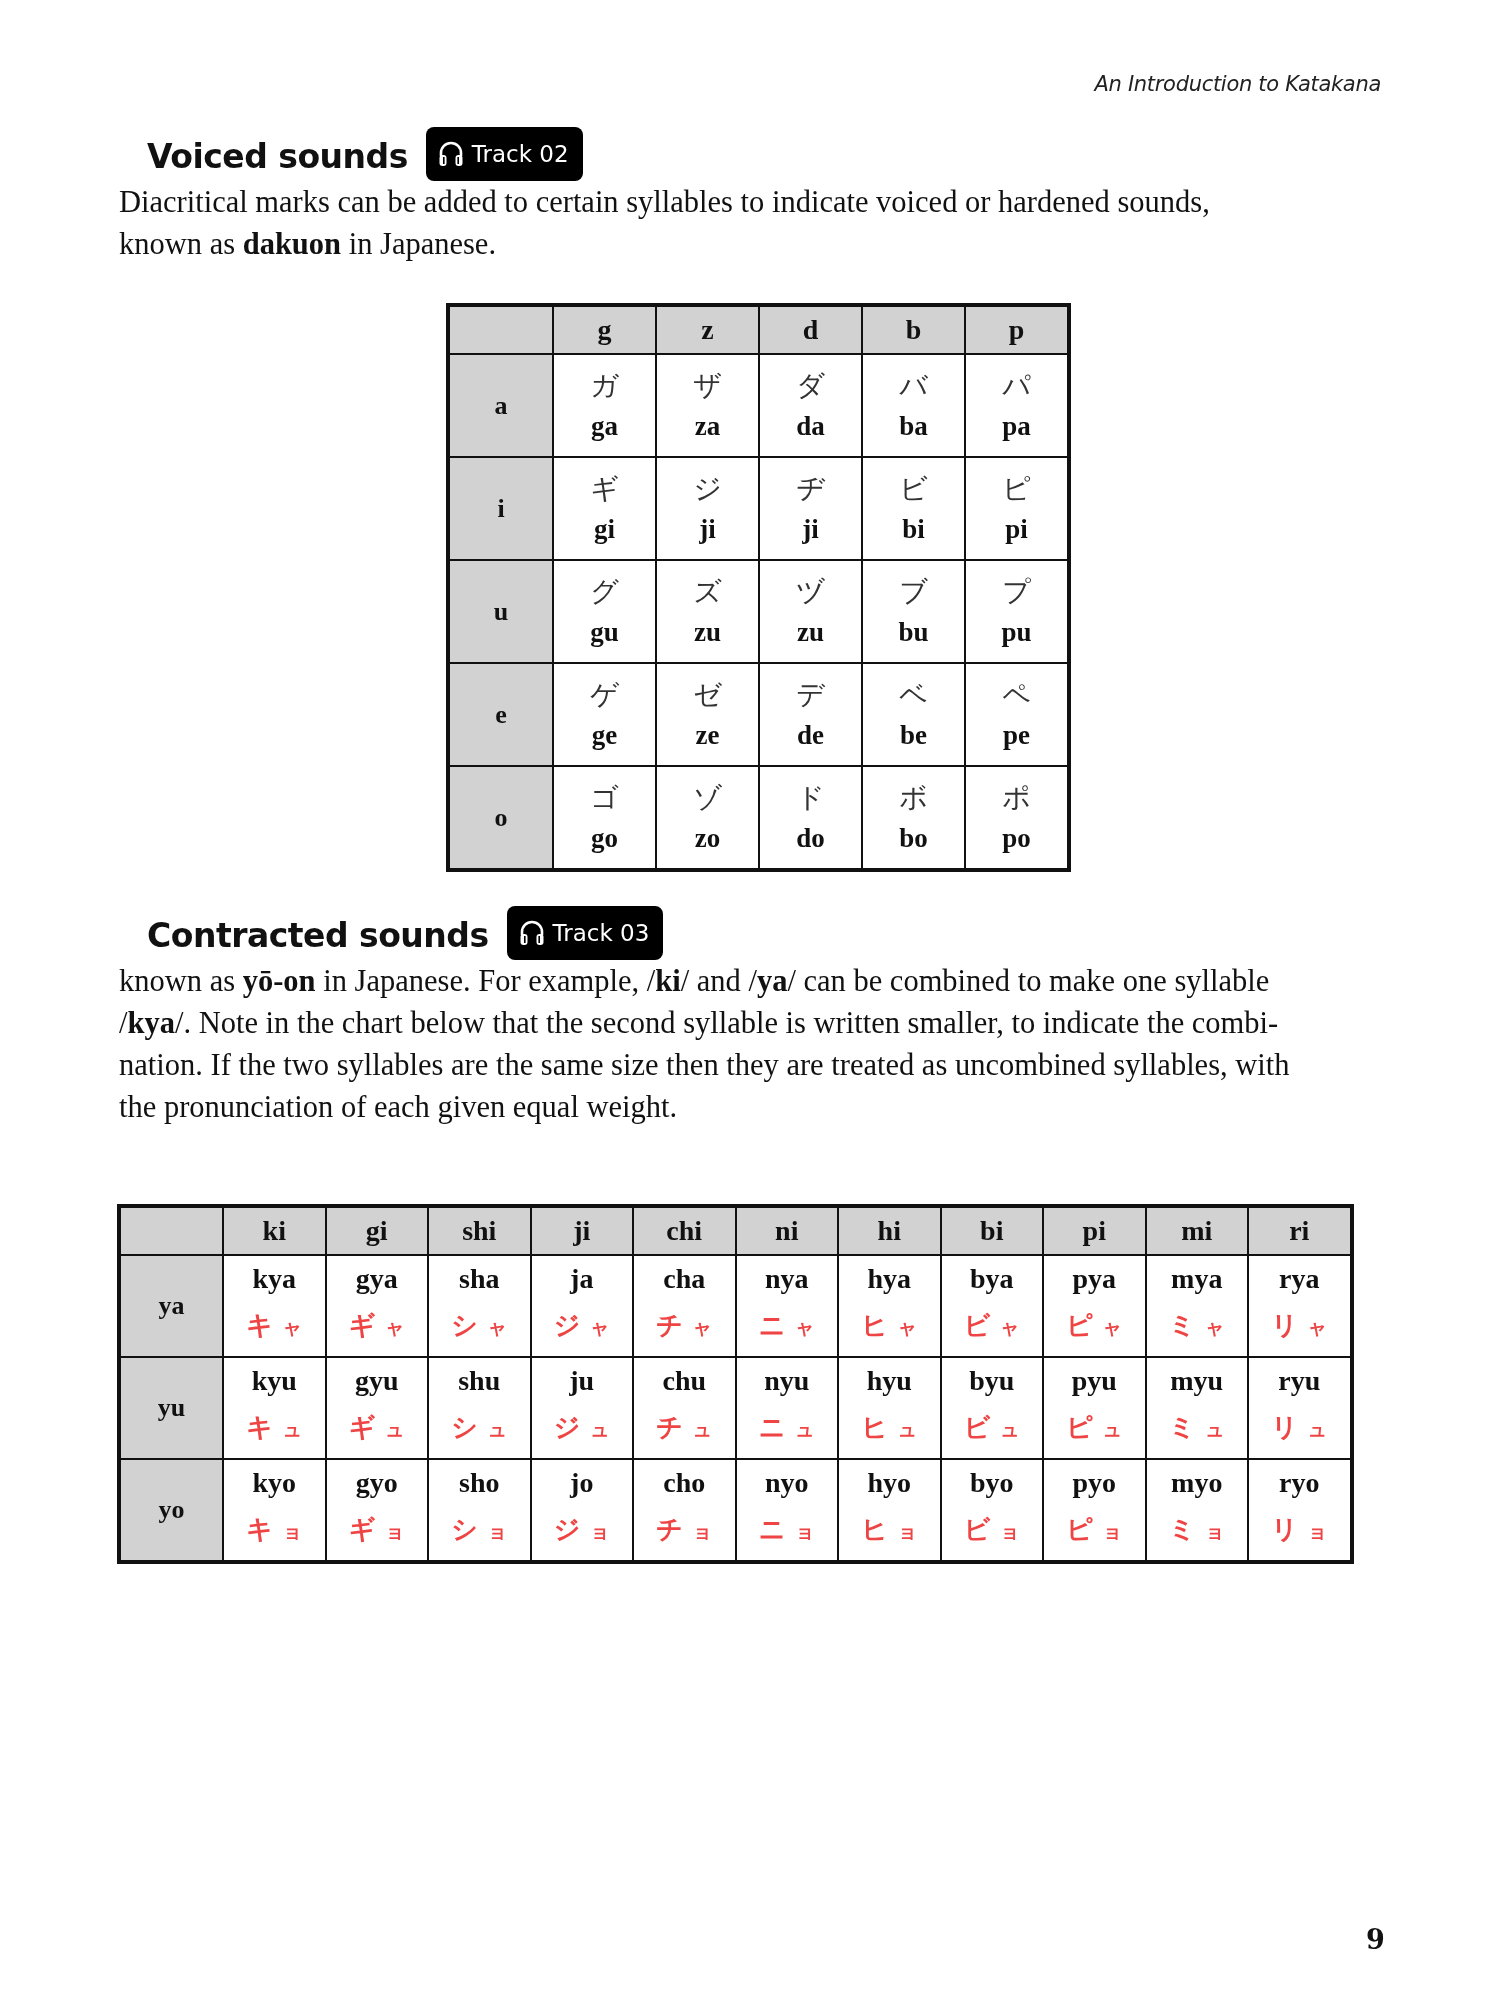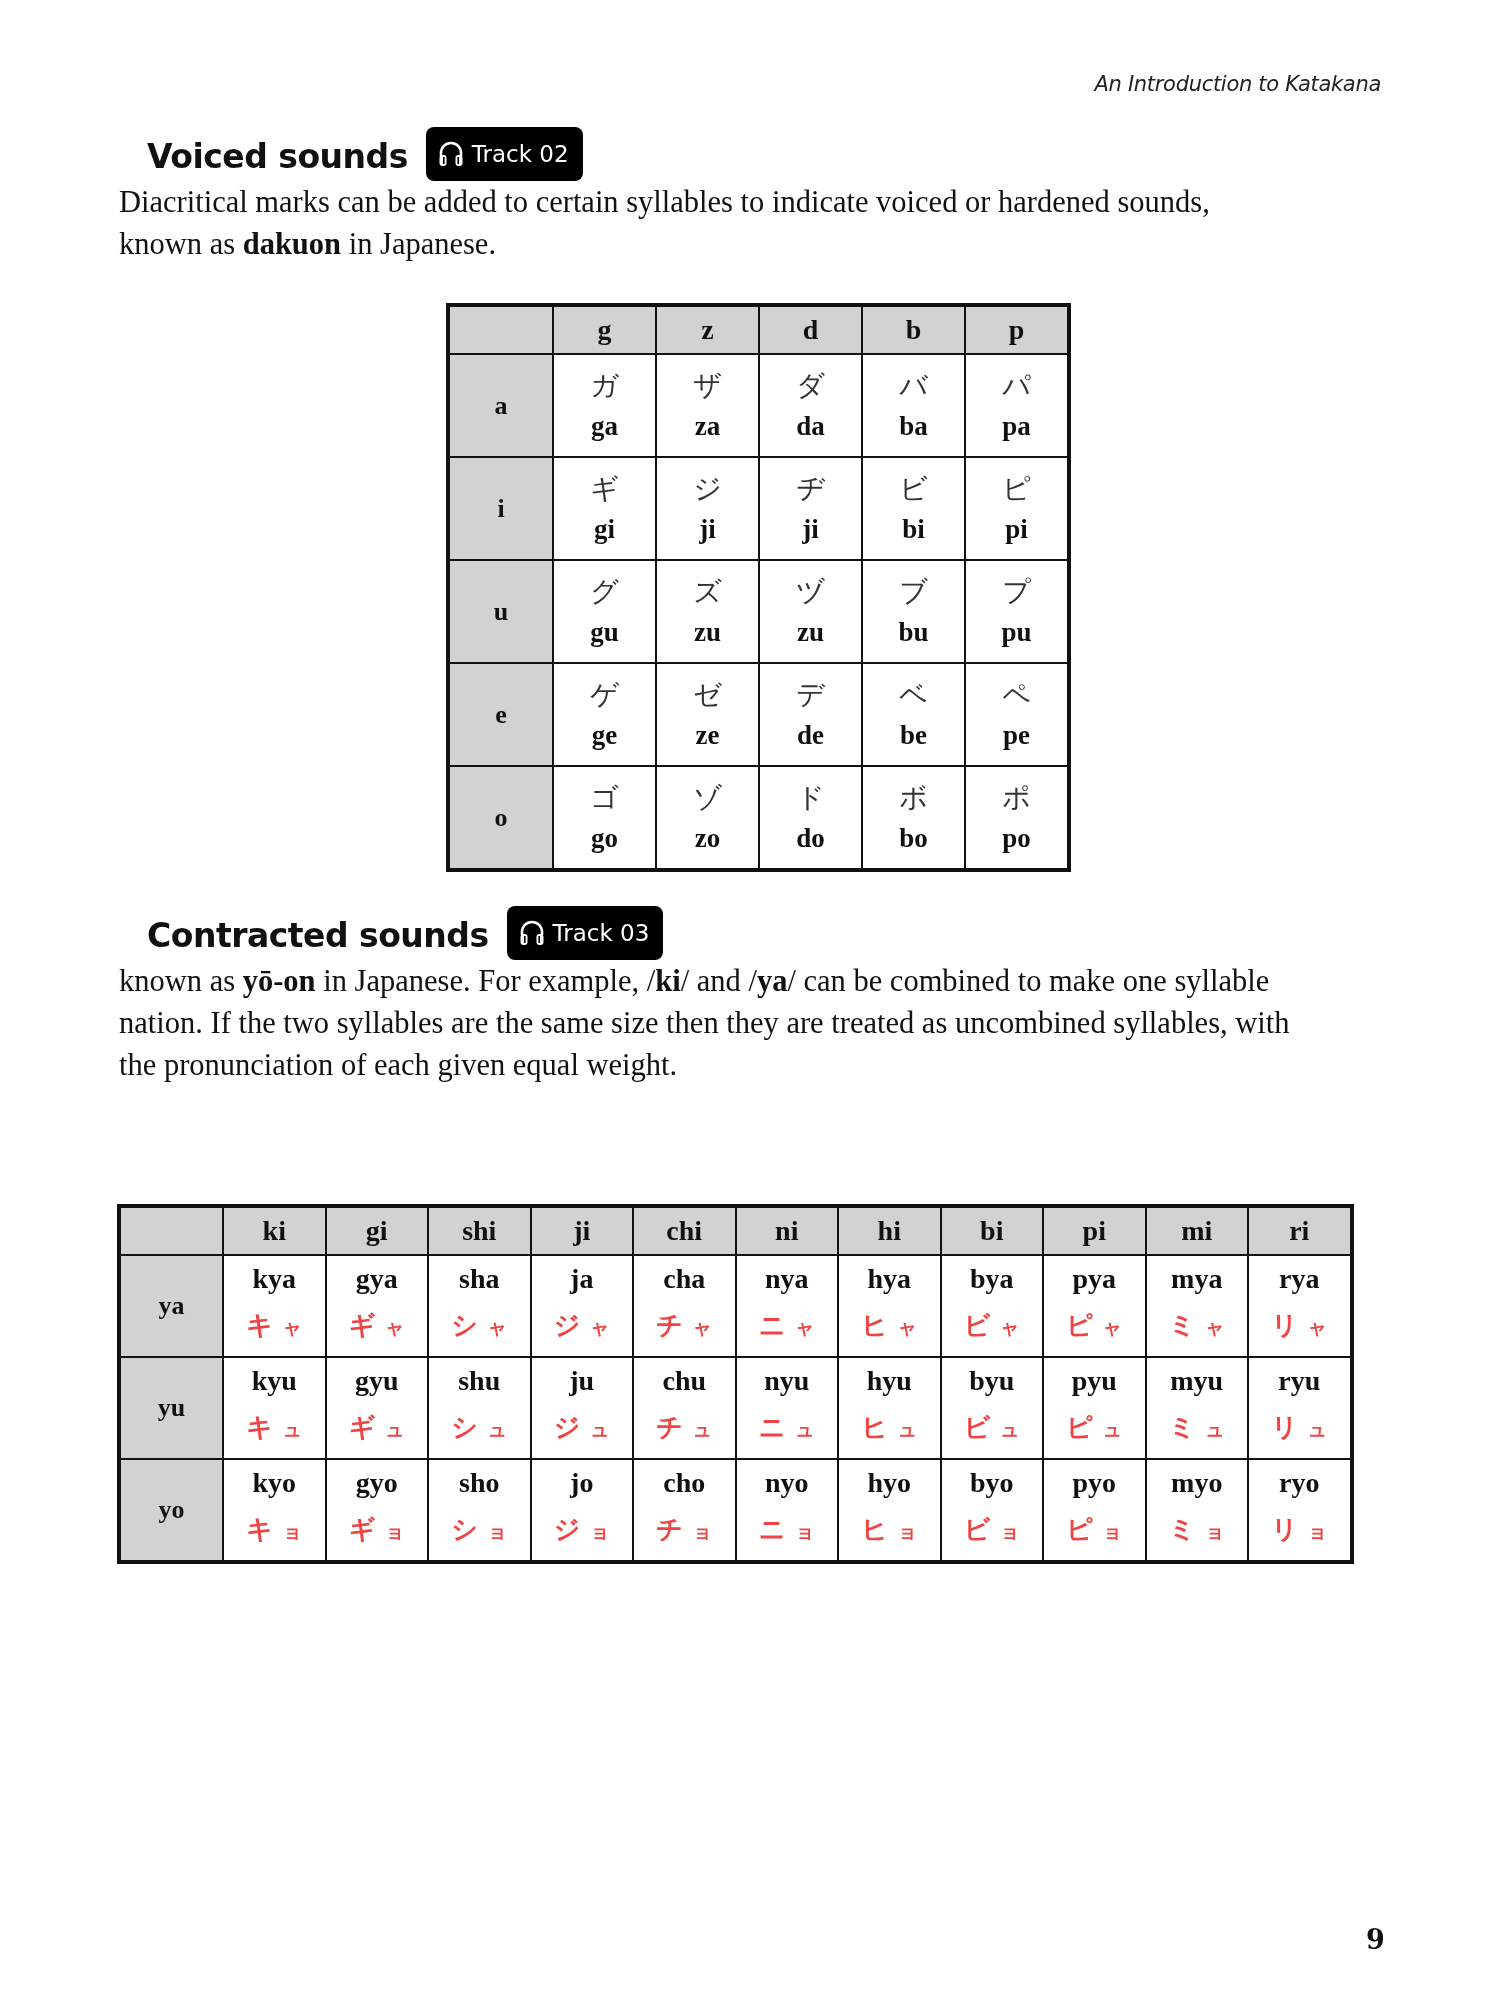--- a/index.html
+++ b/index.html
@@ -217,20 +217,21 @@
       <rect x="1.5" y="15" width="7" height="11" rx="3" fill="#fff"></rect>
       <rect x="17.5" y="15" width="7" height="11" rx="3" fill="#fff"></rect>
       <rect x="5" y="17" width="1.6" height="7" fill="#000"></rect>
       <rect x="19.4" y="17" width="1.6" height="7" fill="#000"></rect>
     </svg>
     <span>Track 03</span>
   </span>
 </div>
 <div class="para" id="contracted-para" style="top:960px;">
     <span class="line"><span>known as </span><b>yō-on</b><span> in Japanese. For example, /</span><b>ki</b><span>/ and /</span><b>ya</b><span>/ can be combined to make one syllable</span></span>
+    <span class="line"><span>/</span><b>kya</b><span>/. Note in the chart below that the second syllable is written smaller, to indicate the combi-</span></span>
     <span class="line"><span>nation. If the two syllables are the same size then they are treated as uncombined syllables, with</span></span>
     <span class="line"><span>the pronunciation of each given equal weight.</span></span>
   </div>
 
 <table class="kana" id="contracted-table">
   <thead>
       <tr id="contracted-head">
         <th class="corner"></th>
         <th>ki</th>
         <th>gi</th>

